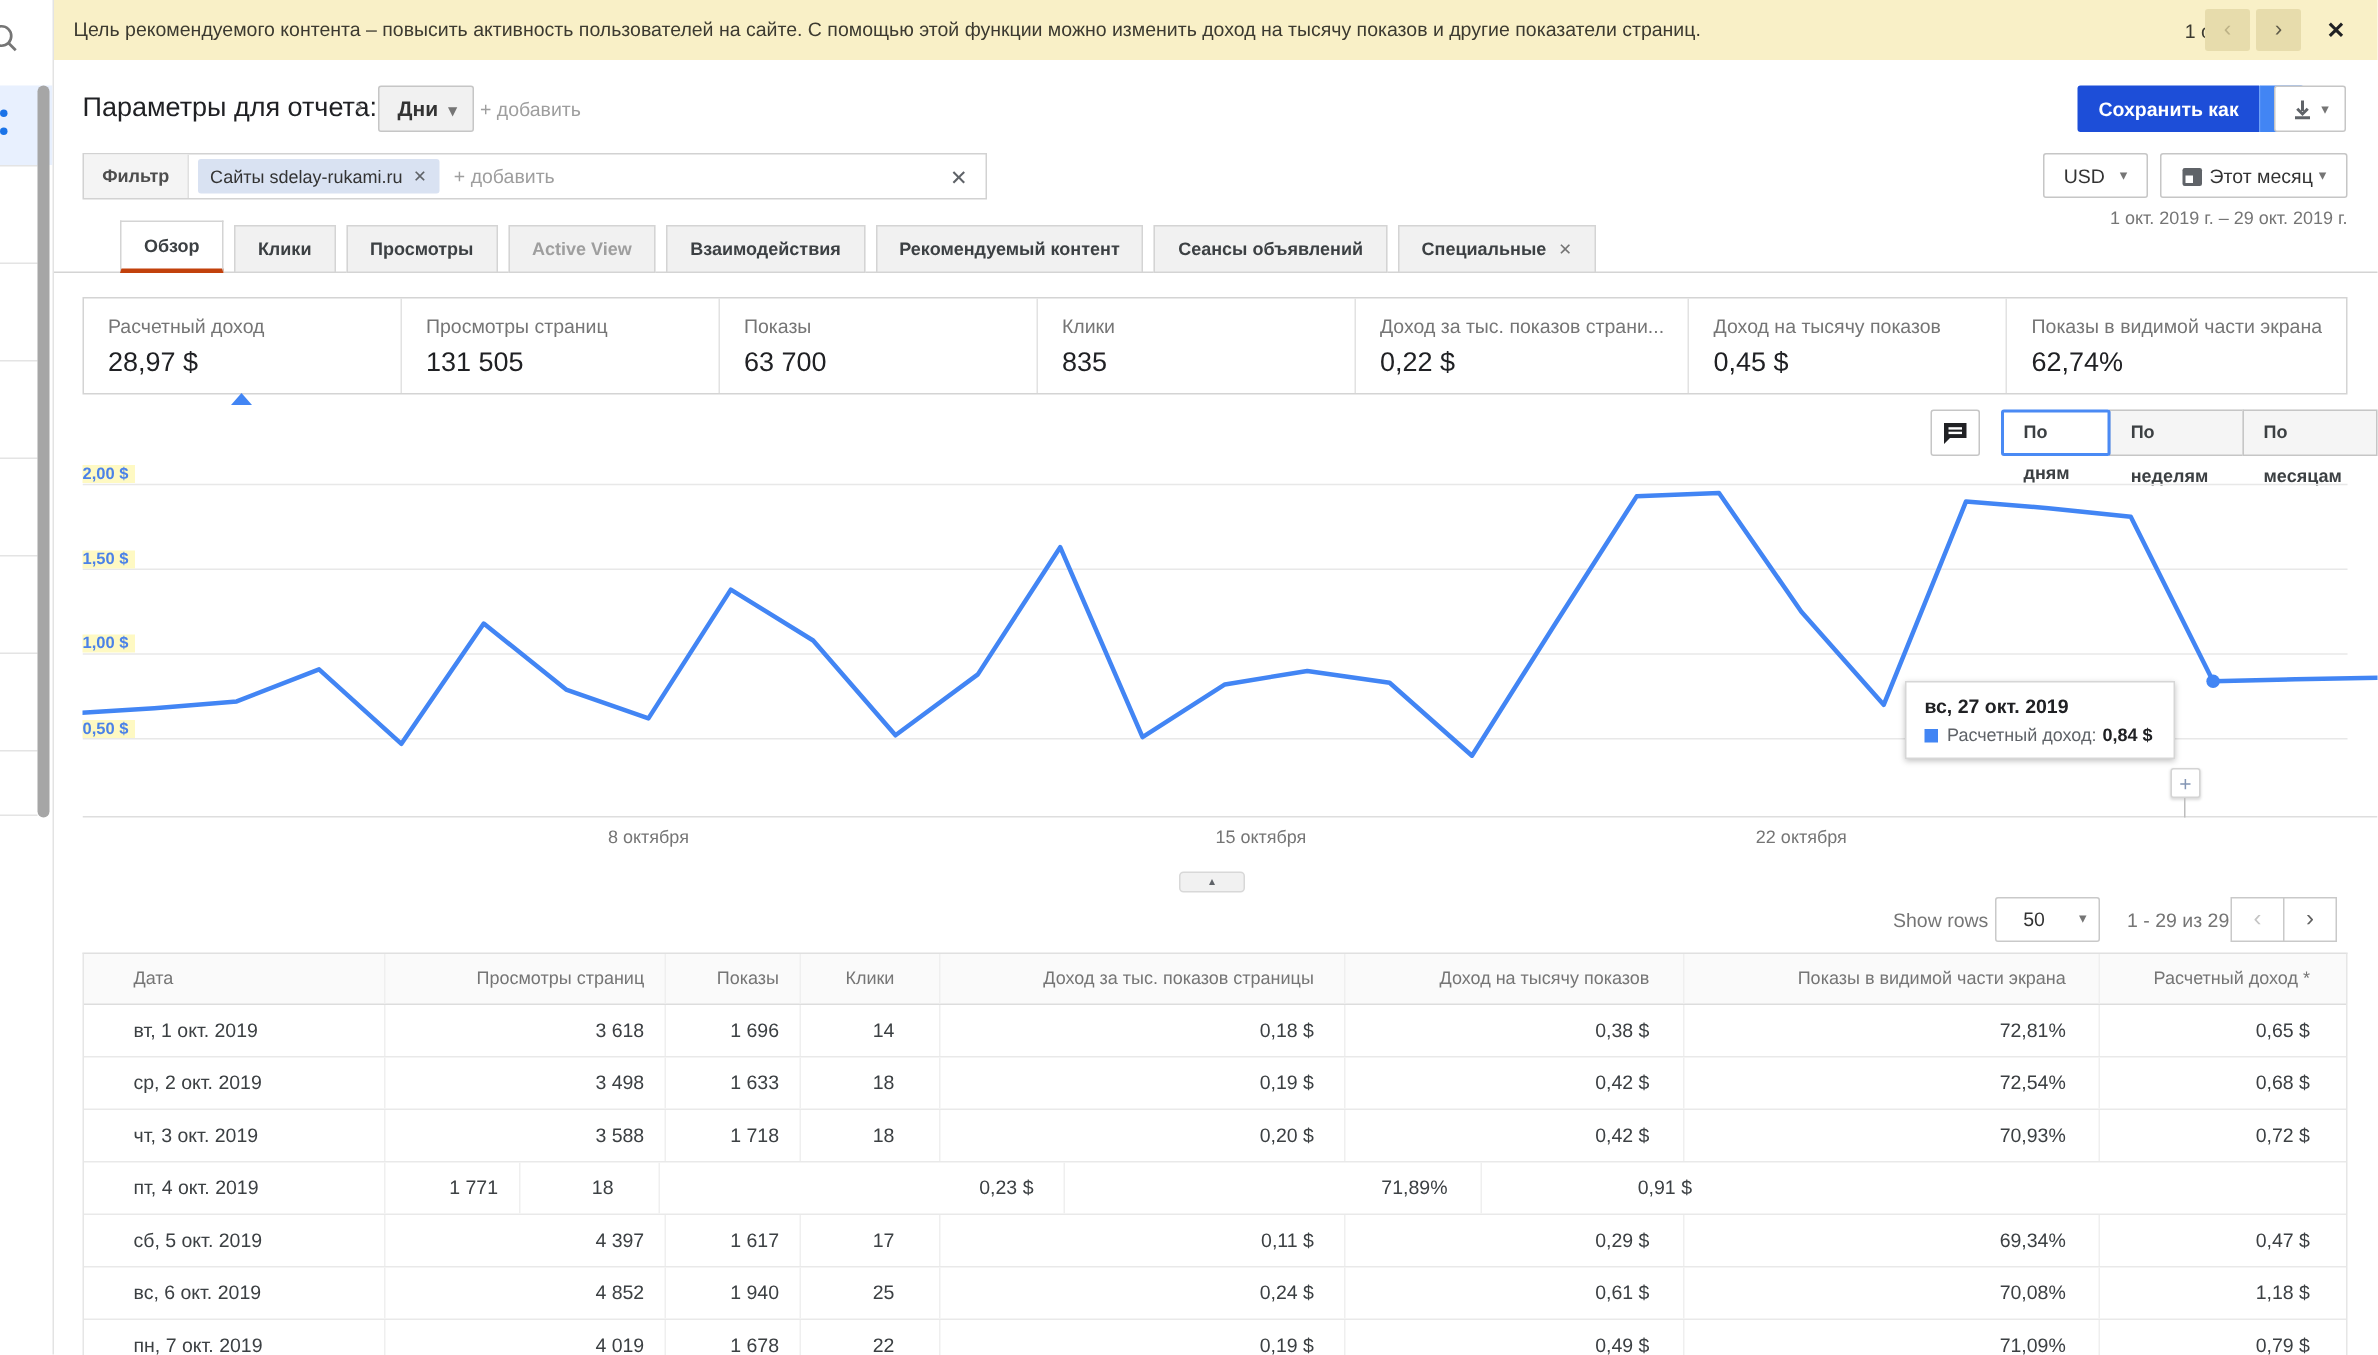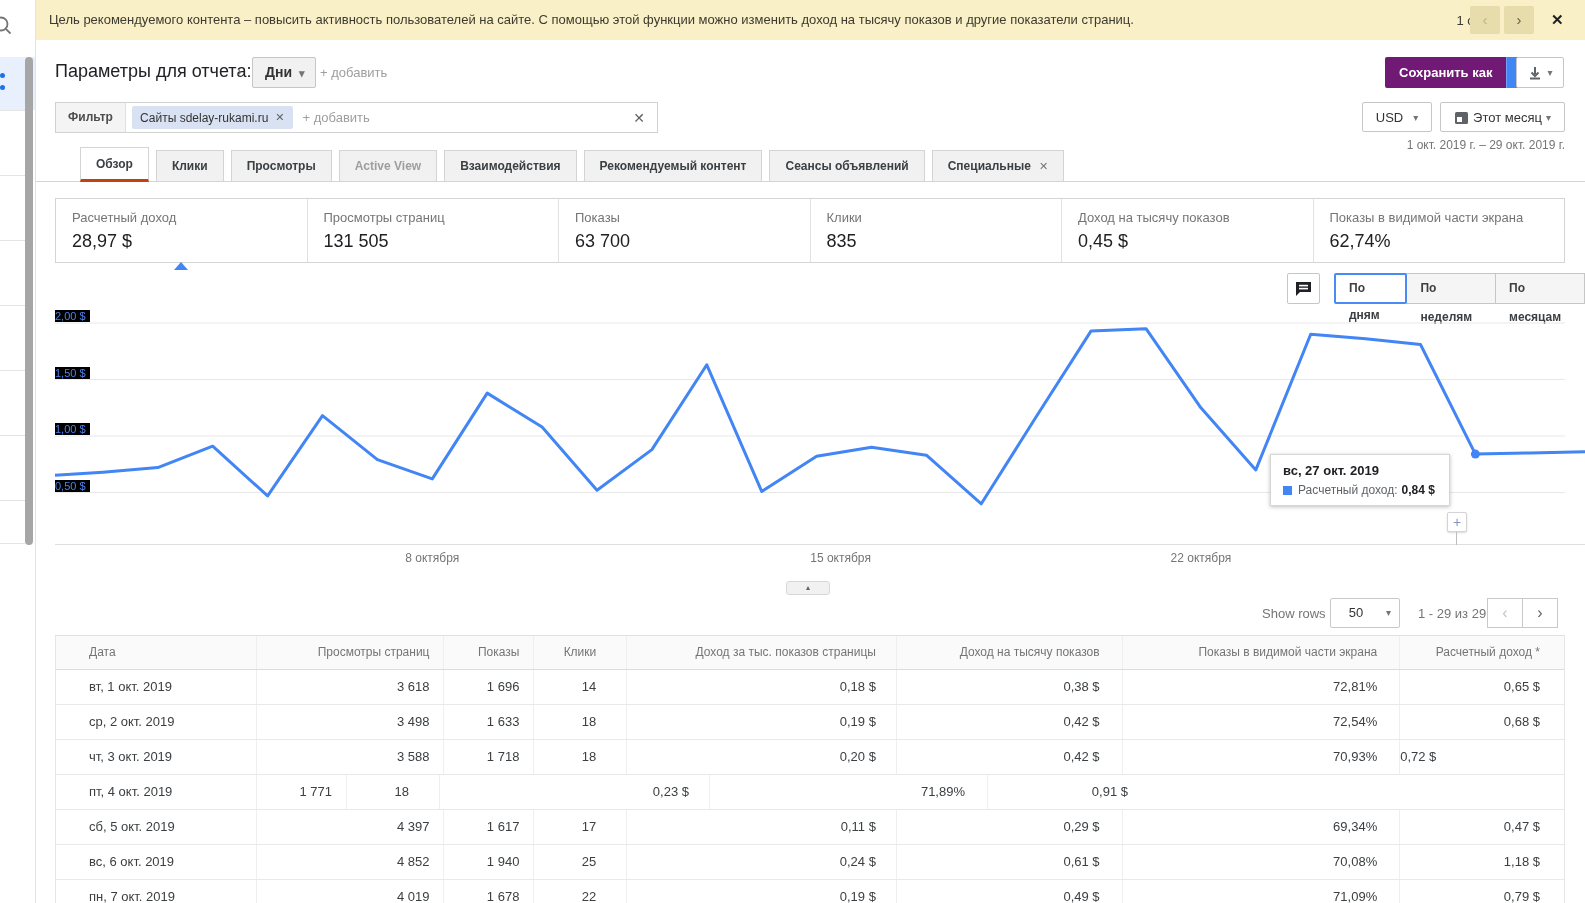--- a/index.html
+++ b/index.html
@@ -28,21 +28,21 @@
 
   
   .page-title { left:55px; top:61px; font-size:18px; color:#202124; }
   .crumb { left:237px; top:62px; font-size:15px; color:#757575; }
   .dim-btn { left:252px; top:57px; height:31px; padding:0 10px 0 12px; background:#f1f1f1; border:1px solid #c6c6c6;
     border-radius:2px; font-size:14px; font-weight:bold; color:#333; line-height:29px; cursor:pointer; }
   .dim-btn .car { color:#757575; font-size:11px; margin-left:7px; }
   .add-link { left:320px; top:65px; font-size:13px; color:#9e9e9e; cursor:pointer; }
 
   .save-group { left:1385px; top:57px; height:31px; display:flex; }
-  .save-main { background:#701a75; color:#fff; font-size:13px; font-weight:bold; border:none; padding:0 14px;
+  .save-main { background:#1d4ed8; color:#fff; font-size:13px; font-weight:bold; border:none; padding:0 14px;
     border-radius:2px 0 0 2px; cursor:pointer; }
   .save-caret { background:#4285f4; color:#fff; border:none; border-left:1px solid #6ea1f7; width:30px;
     border-radius:0 2px 2px 0; font-size:10px; cursor:pointer; }
   .dl-btn { left:1516px; top:57px; width:48px; height:31px; background:#fff; border:1px solid #c6c6c6; border-radius:2px;
     display:flex; align-items:center; justify-content:center; gap:4px; cursor:pointer; }
   .dl-btn .car { font-size:10px; color:#757575; }
 
   .usd-btn { left:1362px; top:102px; width:70px; height:30px; background:#fff; border:1px solid #c6c6c6; border-radius:2px;
     font-size:13px; color:#333; display:flex; align-items:center; justify-content:center; gap:10px; cursor:pointer; }
   .usd-btn .car, .cal-btn .car { font-size:10px; color:#757575; }
@@ -84,21 +84,21 @@
   .cmt-btn { left:1287px; top:273px; width:33px; height:31px; background:#fff; border:1px solid #c6c6c6;
     border-radius:2px; display:flex; align-items:center; justify-content:center; cursor:pointer; }
   #gran { position:absolute; left:1335px; top:273px; height:31px; display:flex; }
   .gbtn { height:31px; padding:0 13px; background:#f5f5f5; border:1px solid #c6c6c6; margin-left:-1px;
     font-size:12px; font-weight:bold; color:#3c4043; line-height:29px; cursor:pointer; }
   .gbtn.active { background:#fff; border:2px solid #4a8af4; line-height:27px; z-index:2; position:relative; border-radius:2px; }
 
   
   #chart { position:absolute; left:55px; top:315px; width:1530px; height:260px; }
   #chart svg { position:absolute; left:0; top:0; }
-  .y-tick { position:absolute; left:0; font-size:11px; color:#4b82e8; background:#000000; padding-right:4px; }
+  .y-tick { position:absolute; left:0; font-size:11px; color:#4b82e8; background:#fef9c3; padding-right:4px;font-weight:bold; }
   .x-tick { position:absolute; top:236px; transform:translateX(-50%); font-size:12px; color:#757575; white-space:nowrap; }
   #tooltip { position:absolute; left:1215px; top:139px; width:180px; background:#fff; border:1px solid #d6d6d6;
     box-shadow:0 1px 4px rgba(0,0,0,.25); padding:8px 12px; z-index:4; }
   #tooltip .tt { font-size:13px; font-weight:bold; color:#202124; }
   #tooltip .tr { margin-top:5px; font-size:12px; color:#5f6368; display:flex; align-items:center; }
   #tooltip .sq { width:9px; height:9px; background:#4285f4; margin-right:6px; }
   #tooltip .tv { font-weight:bold; color:#202124; margin-left:4px; }
   .flag-plus { position:absolute; left:1392px; top:197px; width:20px; height:20px; background:#fff;
     border:1px solid #d4d4d4; box-shadow:0 1px 2px rgba(0,0,0,.15); border-radius:2px; text-align:center;
     line-height:18px; font-size:14px; color:#8496b5; cursor:pointer; }
@@ -228,20 +228,24 @@
       <div class="lbl">Просмотры страниц</div>
       <div class="val">131 505</div>
     </div>
     <div class="mcard">
       <div class="lbl">Показы</div>
       <div class="val">63 700</div>
     </div>
     <div class="mcard">
       <div class="lbl">Клики</div>
       <div class="val">835</div>
+    </div>
+    <div class="mcard">
+      <div class="lbl">Доход за тыс. показов страни...</div>
+      <div class="val">0,22 $</div>
     </div>
     <div class="mcard">
       <div class="lbl">Доход на тысячу показов</div>
       <div class="val">0,45 $</div>
     </div>
     <div class="mcard">
       <div class="lbl">Показы в видимой части экрана</div>
       <div class="val">62,74%</div>
     </div>
   </div>
@@ -341,21 +345,21 @@
       <div class="t-cell" style="width: 165px; text-align: right; padding-right: 24px;">0,68 $</div>
     </div>
     <div class="t-row">
       <div class="t-cell" style="width: 200px; padding-left: 33px;">чт, 3 окт. 2019</div>
       <div class="t-cell" style="width: 188px; text-align: right; padding-right: 14px;">3 588</div>
       <div class="t-cell" style="width: 90px; text-align: right; padding-right: 14px;">1 718</div>
       <div class="t-cell" style="width: 93px; text-align: right; padding-right: 30px;">18</div>
       <div class="t-cell" style="width: 270px; text-align: right; padding-right: 20px;">0,20 $</div>
       <div class="t-cell" style="width: 226px; text-align: right; padding-right: 22px;">0,42 $</div>
       <div class="t-cell" style="width: 278px; text-align: right; padding-right: 22px;">70,93%</div>
-      <div class="t-cell" style="width: 165px; padding-right: 24px;">0,72 $</div>
+      <div class="t-cell" style="width: 165px; text-align: right; padding-right: 24px;">0,72 $</div>
     </div>
     <div class="t-row">
       <div class="t-cell" style="width: 200px; padding-left: 33px;">пт, 4 окт. 2019</div>
       <div class="t-cell" style="width: 90px; text-align: right; padding-right: 14px;">1 771</div>
       <div class="t-cell" style="width: 93px; text-align: right; padding-right: 30px;">18</div>
       <div class="t-cell" style="width: 270px; text-align: right; padding-right: 20px;">0,23 $</div>
       <div class="t-cell" style="width: 278px; text-align: right; padding-right: 22px;">71,89%</div>
       <div class="t-cell" style="width: 165px; text-align: right; padding-right: 24px;">0,91 $</div>
     </div>
     <div class="t-row">

